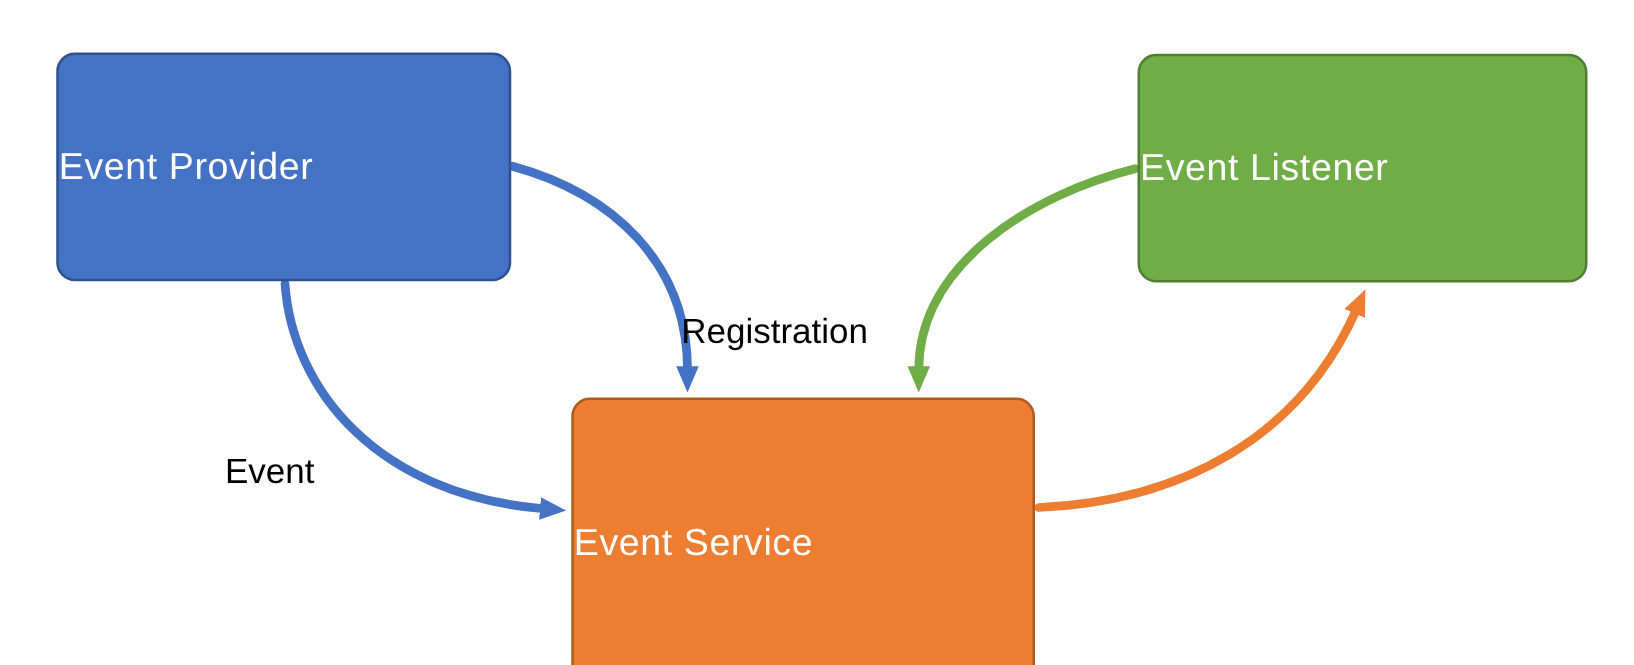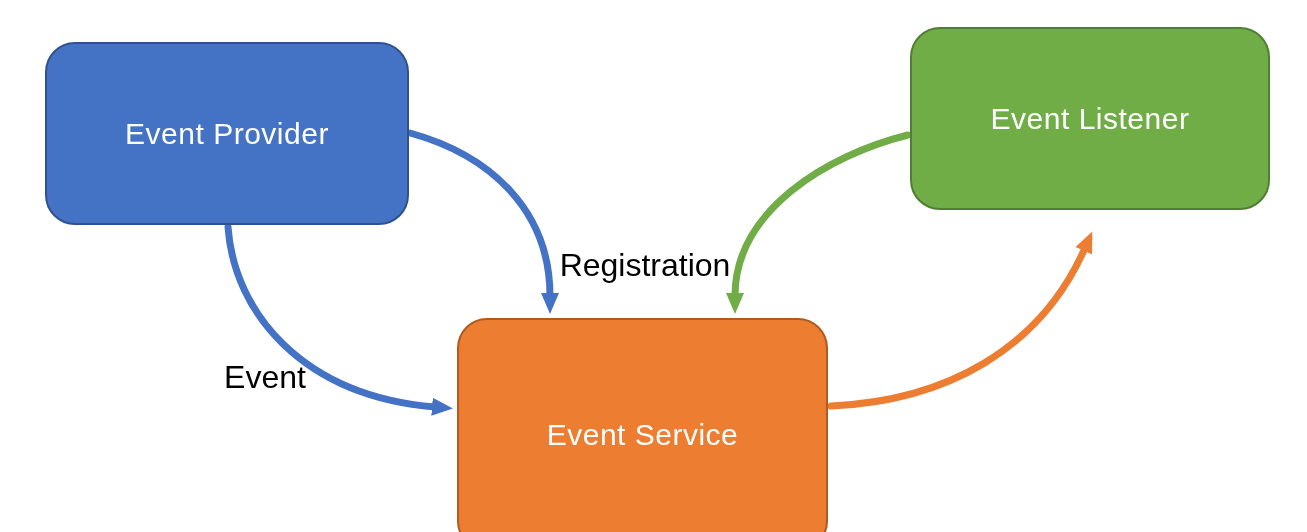--- a/index.html
+++ b/index.html
@@ -28,50 +28,48 @@
     left: 0; top: 0;
     width: 1307px; height: 532px;
   }
   .arrows path.edge {
     fill: none;
     stroke-width: 7;
     stroke-linecap: round;
   }
   .node {
     position: absolute;
-    border-radius: 30px;
+    border-radius: 15px;
     border: 2px solid;
     display: flex;
     align-items: center;
-    justify-content: center;
     color: var(--node-text);
     font-size: 30px;
     letter-spacing: 0.5px;
   }
   .node-provider {
     left: 45px; top: 42px; width: 364px; height: 183px;
     background: var(--blue);
     border-color: var(--blue-border);
   }
   .node-listener {
-    left: 910px; top: 27px; width: 360px; height: 183px;
+    left: 910px; top: 43px; width: 360px; height: 183px;
     background: var(--green);
     border-color: var(--green-border);
   }
   .node-service {
     left: 457px; top: 318px; width: 371px; height: 233px;
     background: var(--orange);
     border-color: var(--orange-border);
   }
   .edge-label {
     position: absolute;
     color: var(--label-text);
-    font-size: 32px;
+    font-size: 28px;
     line-height: 34px;
-    text-align: center;
   }
   .label-registration { left: 545px; top: 248px; width: 200px; }
   .label-event        { left: 180px; top: 360px; width: 170px; }
   .label-callback     { left: 956px; top: 377px; width: 170px; }
 </style>
 </head>
 <body>
 
 <div class="canvas">
 

